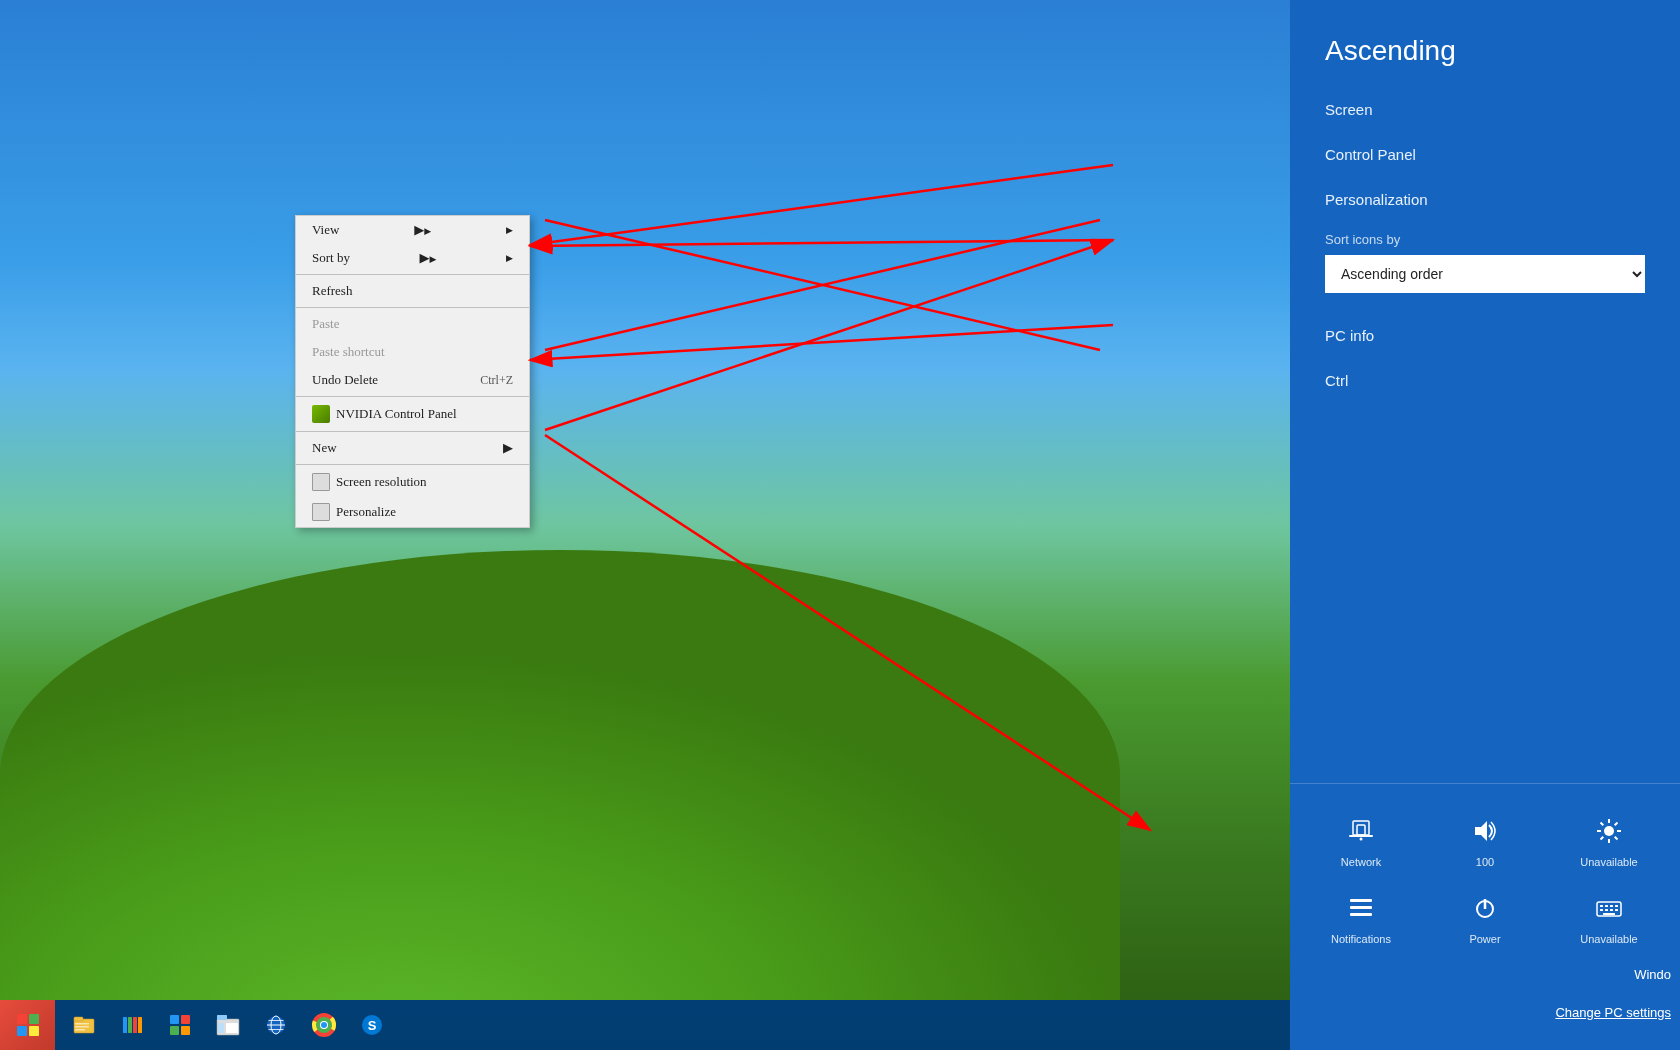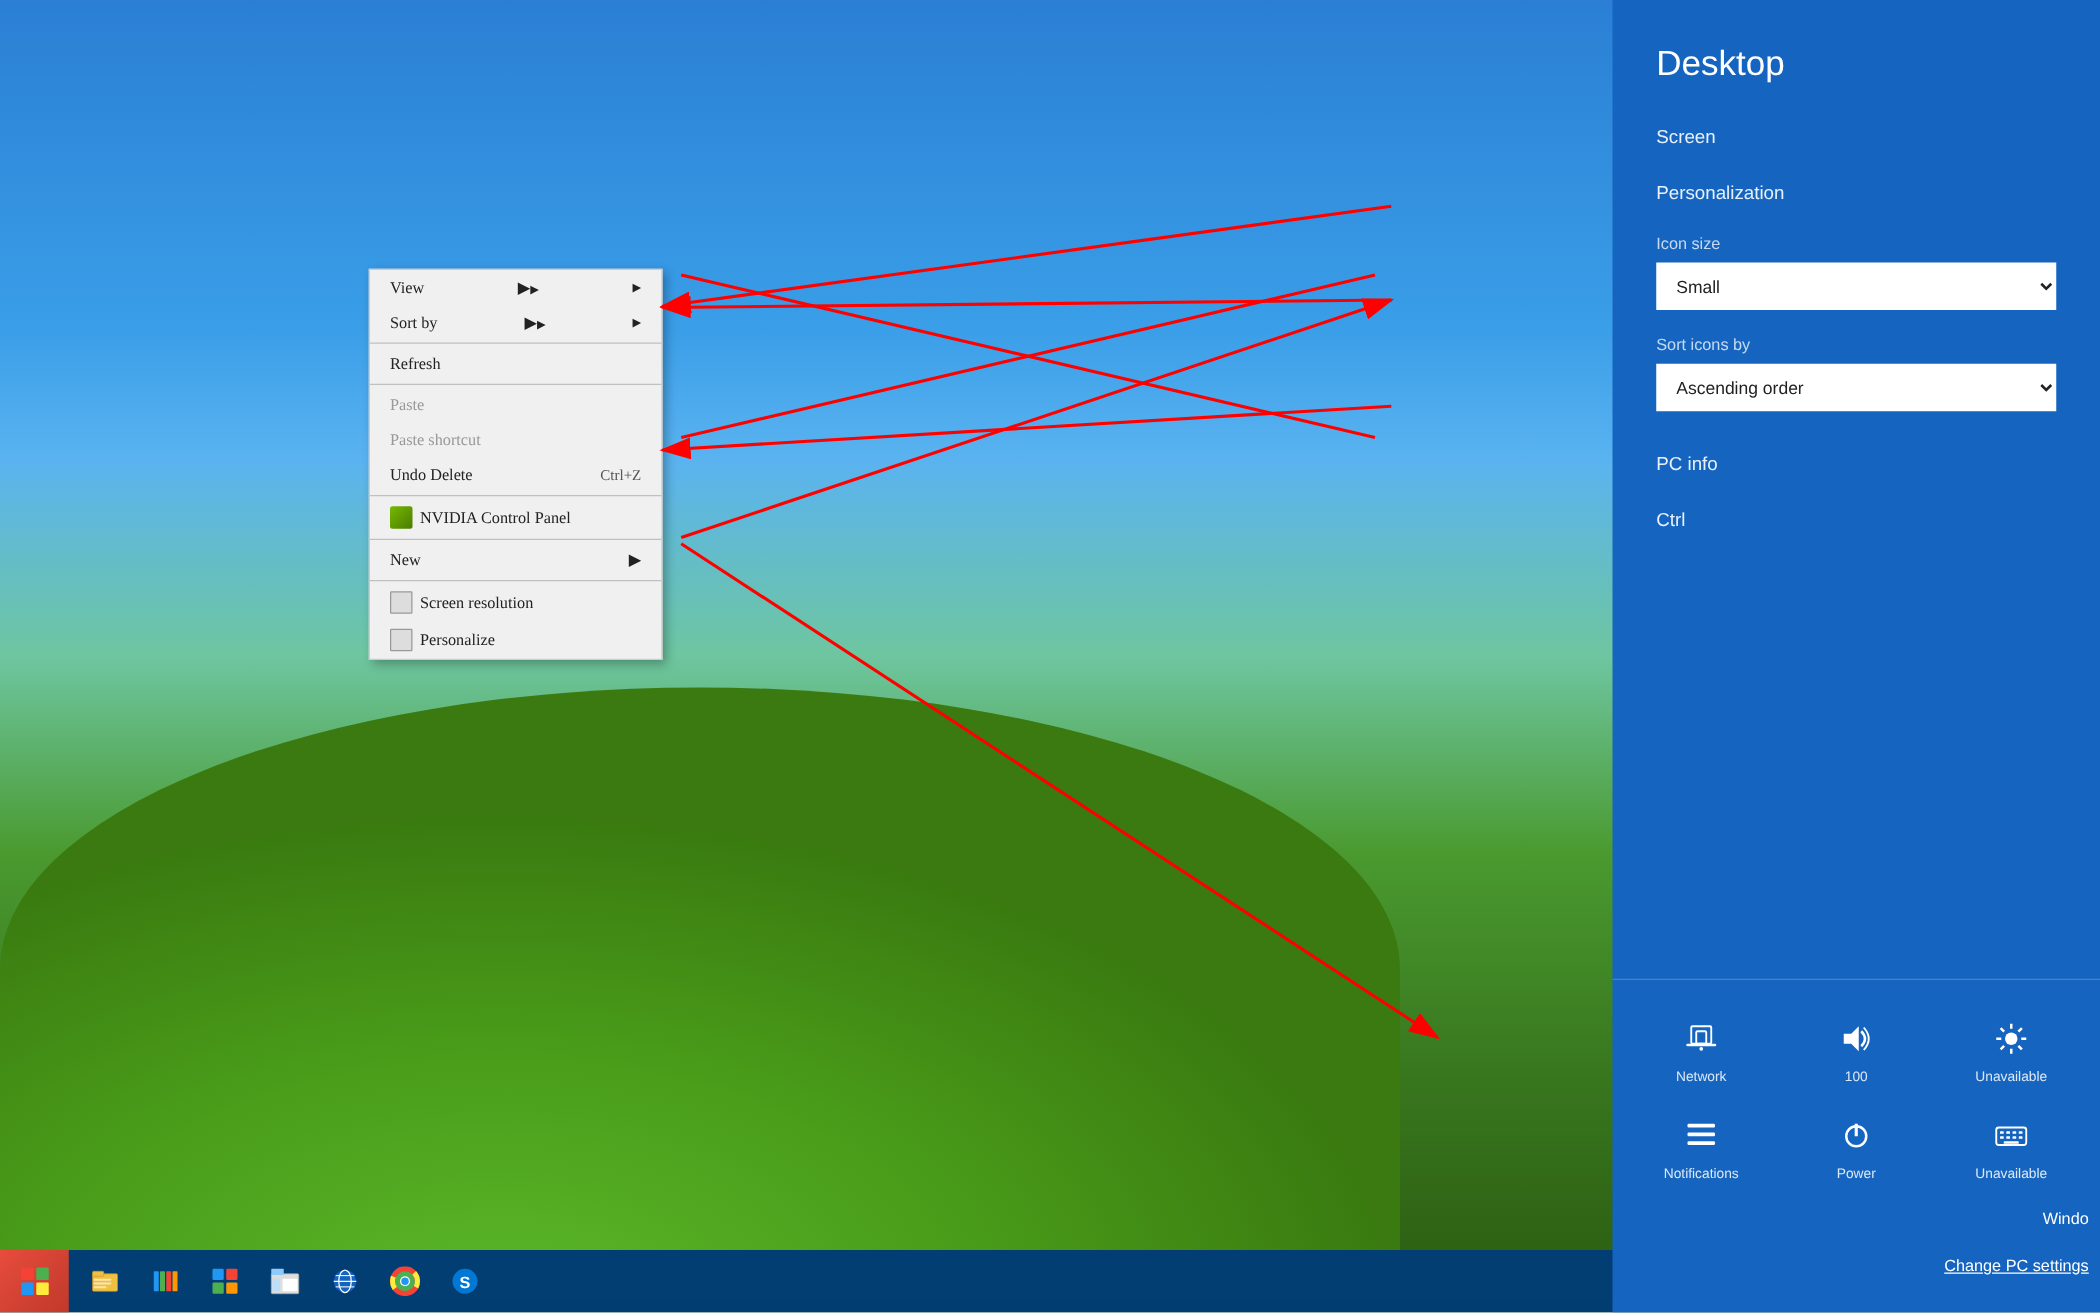--- a/index.html
+++ b/index.html
@@ -315,33 +315,26 @@
     <div class="menu-item">
       <span style="display:inline-flex;align-items:center;">
         <span style="width:18px;height:18px;margin-right:6px;background:#ddd;border:1px solid #999;display:inline-block;border-radius:1px;"></span>
         <span>Personalize</span>
       </span>
     </div>
   </div>
 </div>
 
 <div id="settings-panel">
-  <div id="settings-title">Desktop</div>
+  <div id="settings-title">Ascending</div>
 
   <a class="settings-link">Screen</a>
+  <a class="settings-link">Control Panel</a>
   <a class="settings-link">Personalization</a>
 
-  <div class="settings-section">
-    <div class="settings-section-label">Icon size</div>
-    <select class="settings-dropdown">
-      <option>Small</option>
-      <option>Medium</option>
-      <option>Large</option>
-    </select>
-  </div>
 
   <div class="settings-section">
     <div class="settings-section-label">Sort icons by</div>
     <select class="settings-dropdown">
       <option>Ascending order</option>
       <option>Descending order</option>
       <option>Name</option>
       <option>Size</option>
     </select>
   </div>

